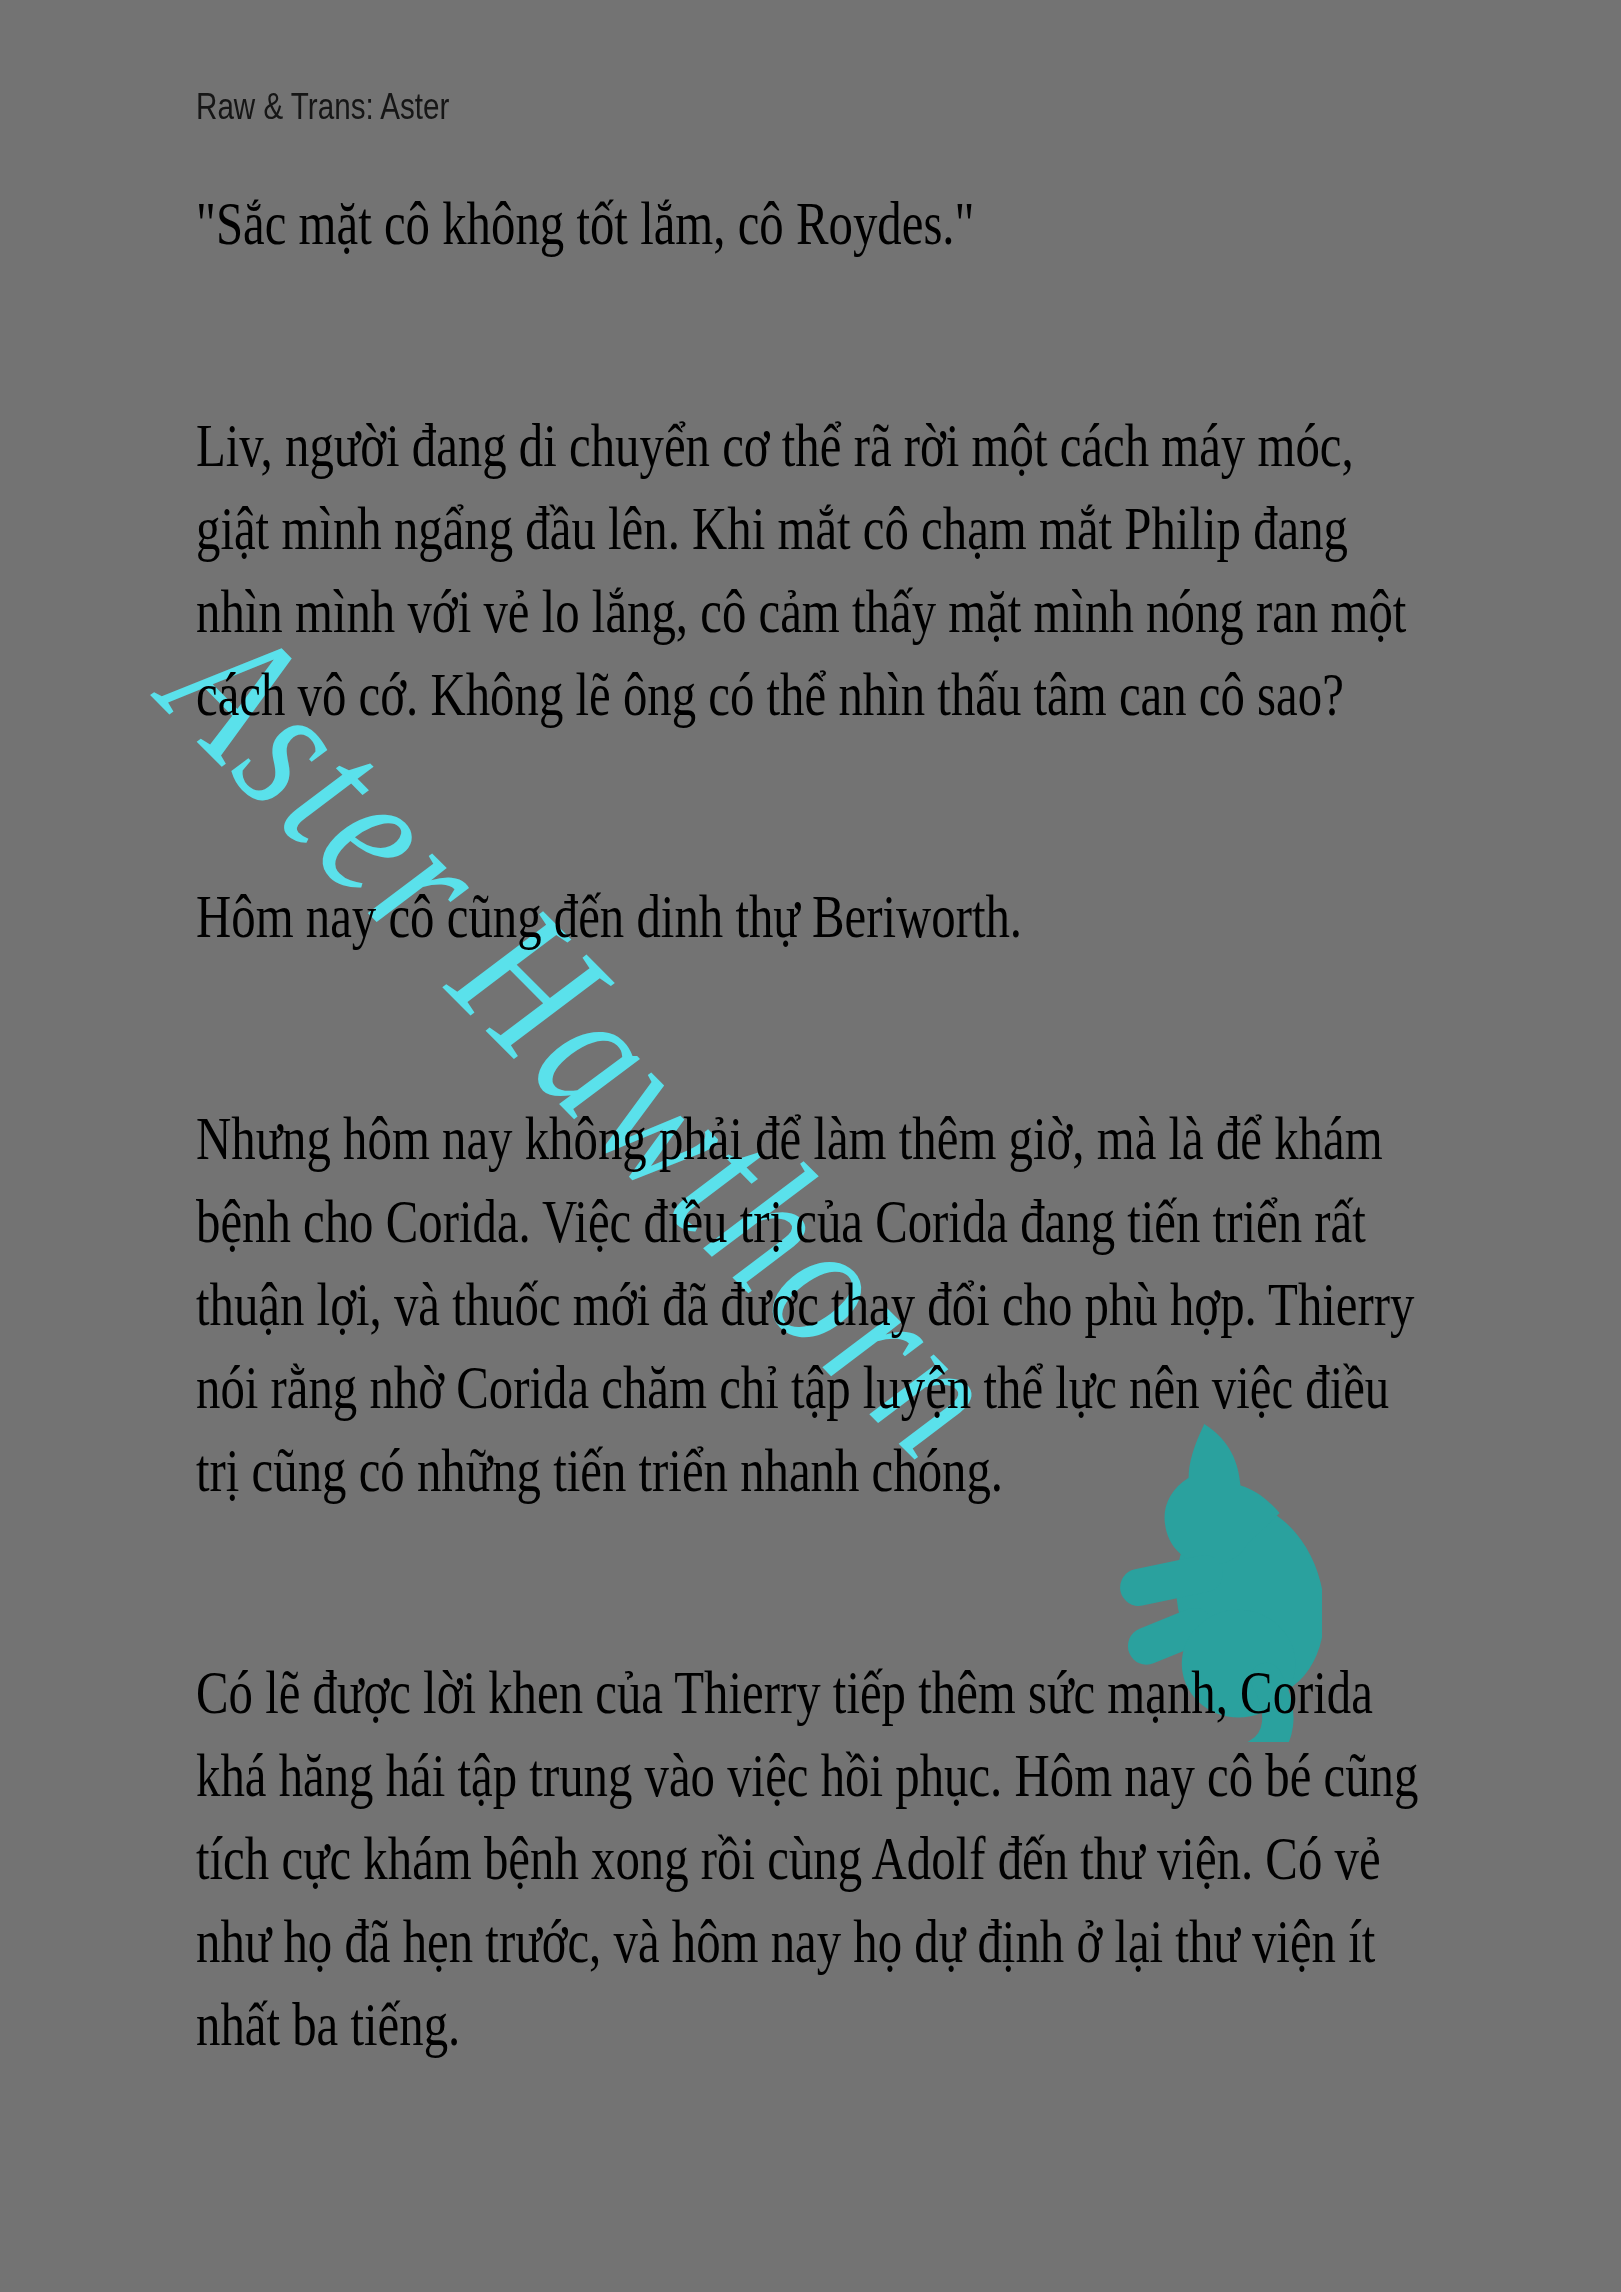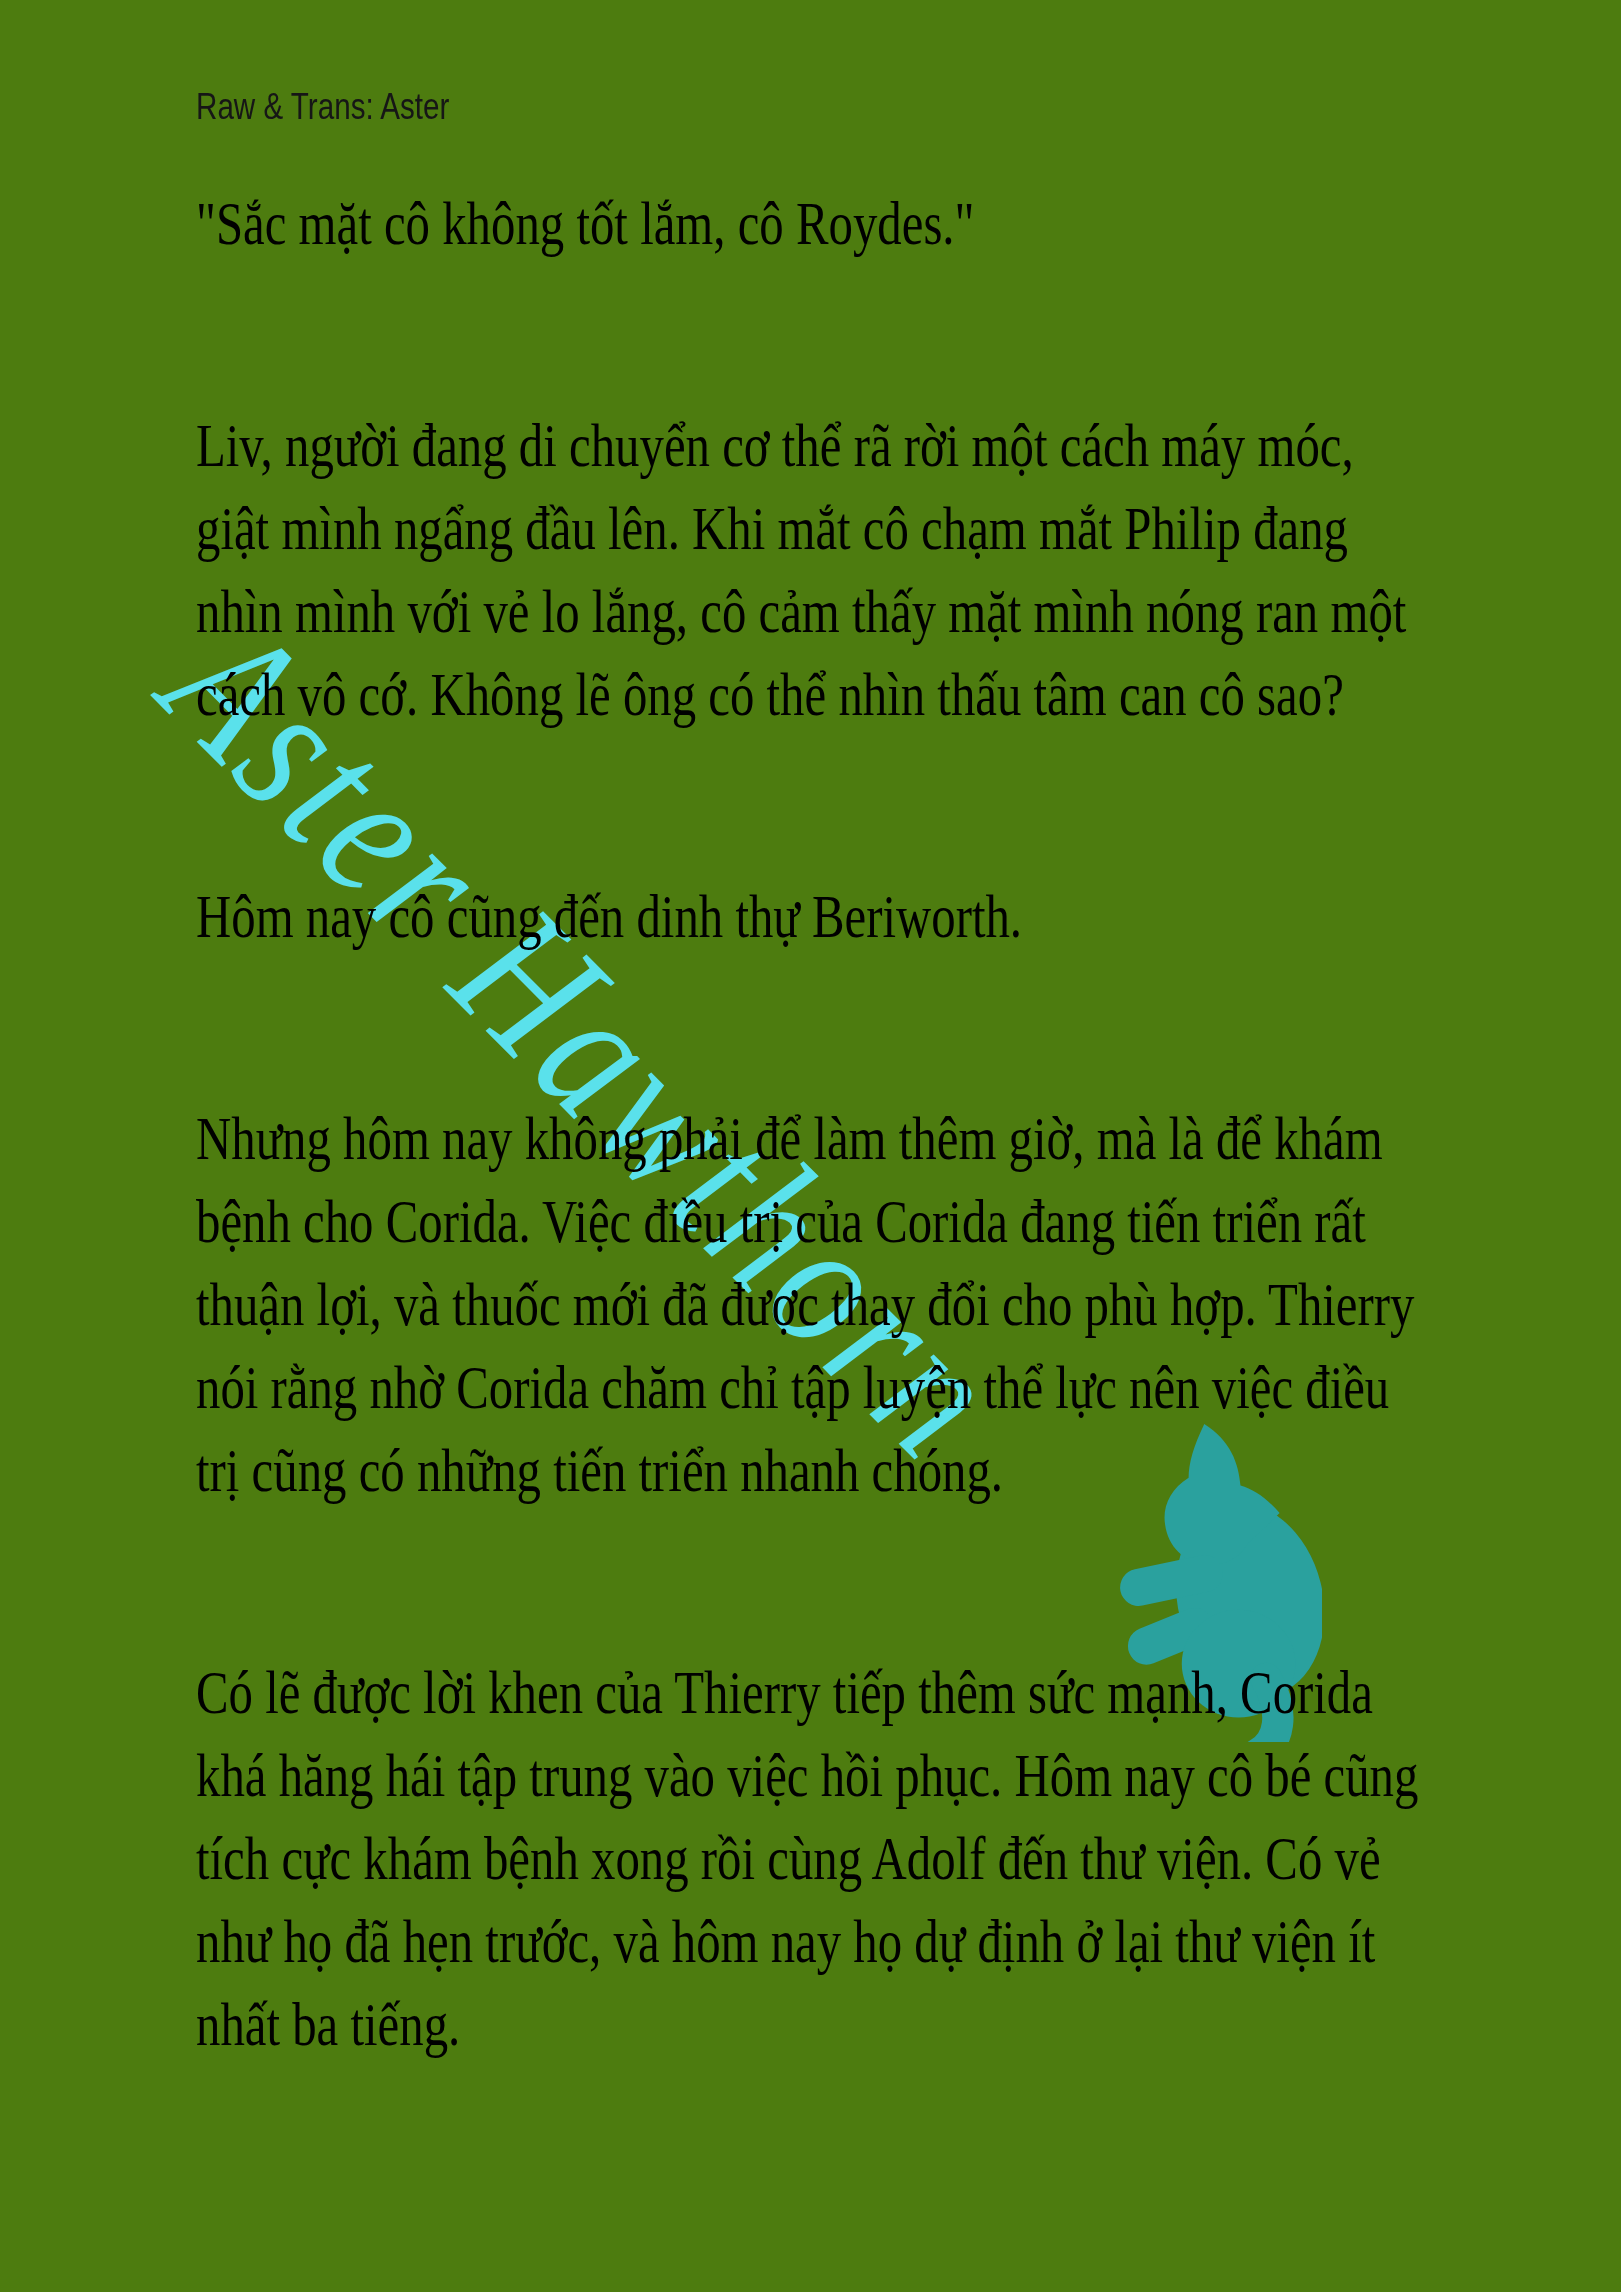--- a/index.html
+++ b/index.html
@@ -1,19 +1,19 @@
 <!DOCTYPE html>
 <html><head>
 <meta charset="utf-8">
 <style>
   html,body{margin:0;padding:0;background:#fff;}
   #page{
     position:relative;
     width:1621px;height:2293px;
-    background:#4d7c0f;
+    background:#737373;
     overflow:hidden;
     color:#000;
   }
   
   .doc-header{
     position:absolute;
     left:196px;top:86px;
     font-family:"Liberation Sans",sans-serif;
     font-size:37px;
     color:#161616;

